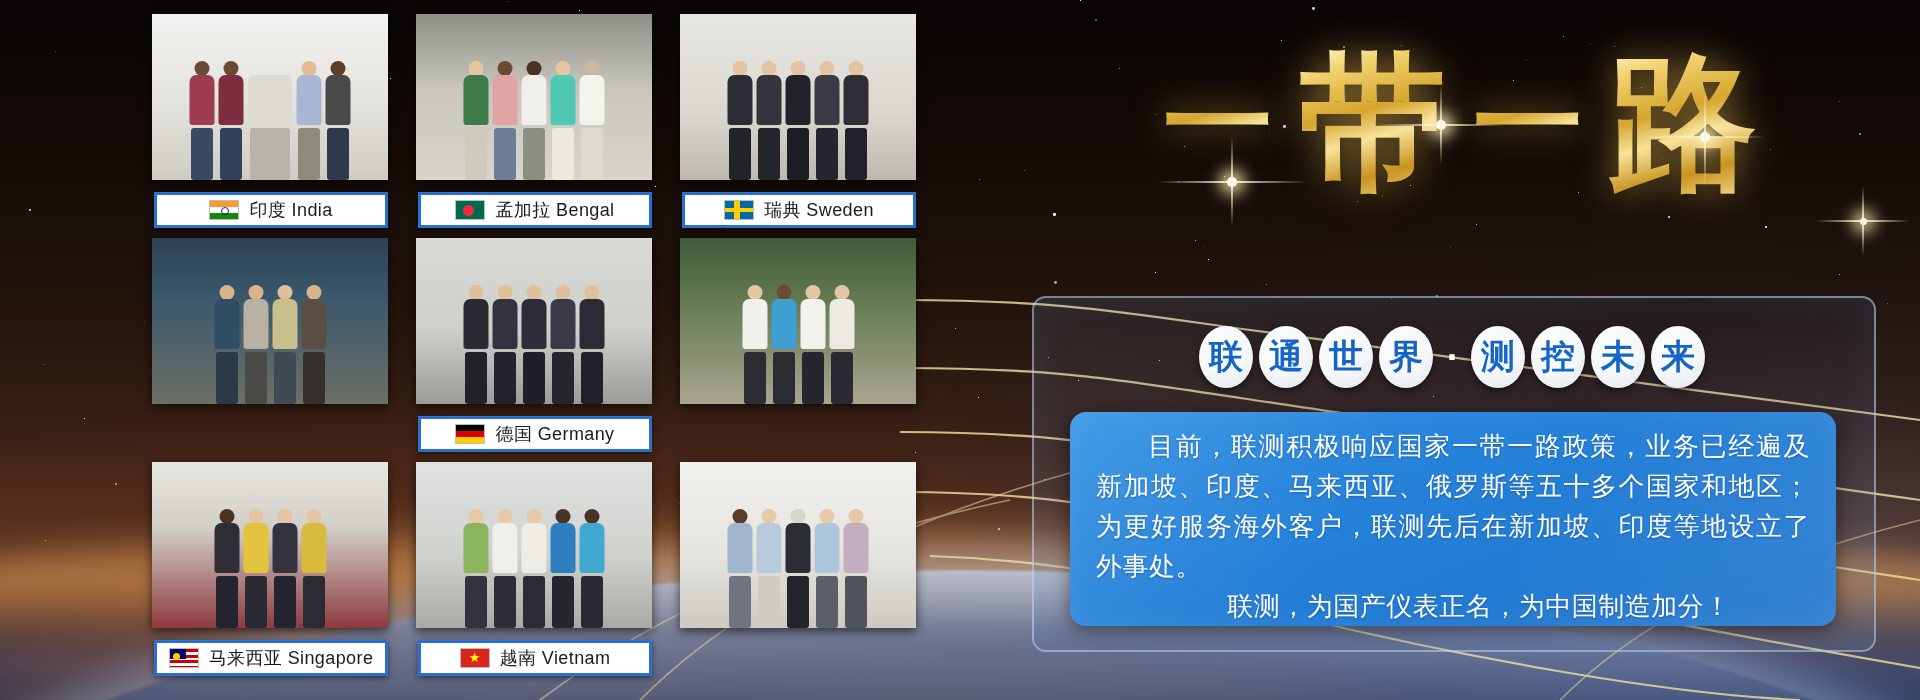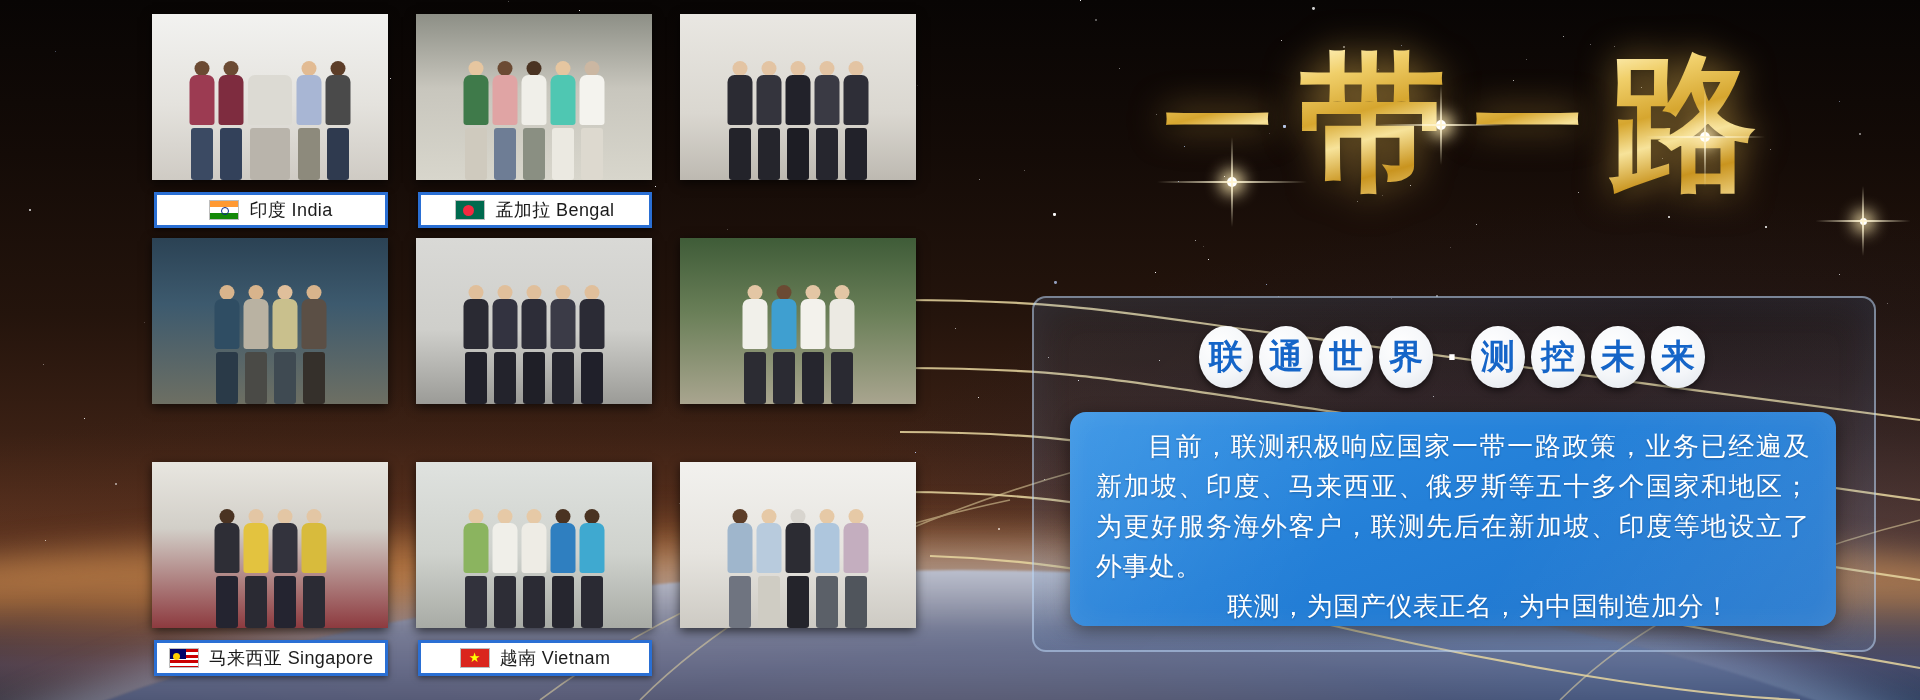--- a/index.html
+++ b/index.html
@@ -463,20 +463,24 @@
                 <div class="legs" style="background:#26262e"></div>
               </div>
             <div class="fig">
                 <div class="head" style="background:#e3c4a3"></div>
                 <div class="body" style="background:#2e2e37"></div>
                 <div class="legs" style="background:#22222a"></div>
               </div>
           </div>
         </div>
       </div>
+      <div class="label">
+        <span class="flag flag-se"></span>
+        <span class="lbl-text">瑞典 Sweden</span>
+      </div>
     </div>
 
     <div class="cell">
       <div class="photo">
         <div class="ph-inner">
             <div class="ph-sky" style="background:linear-gradient(180deg,#2b4254 0%,#3d5a6e 40%,#6d6f63 100%)"></div>
           <div class="figs">
             <div class="fig">
                 <div class="head" style="background:#d8b48c"></div>
                 <div class="body" style="background:#2f4d63"></div>
@@ -527,20 +531,24 @@
                 <div class="body" style="background:#3b3b47"></div>
                 <div class="legs" style="background:#25252e"></div>
               </div>
             <div class="fig">
                 <div class="head" style="background:#e0bf9b"></div>
                 <div class="body" style="background:#2b2b35"></div>
                 <div class="legs" style="background:#20202a"></div>
               </div>
           </div>
         </div>
+      </div>
+      <div class="label">
+        <span class="flag flag-de"></span>
+        <span class="lbl-text">德国 Germany</span>
       </div>
     </div>
 
     <div class="cell">
       <div class="photo">
         <div class="ph-inner">
             <div class="ph-sky" style="background:linear-gradient(180deg,#3f5c38 0%,#6a7f58 45%,#a9a58f 100%)"></div>
           <div class="figs">
             <div class="fig">
                 <div class="head" style="background:#e3c6a4"></div>

